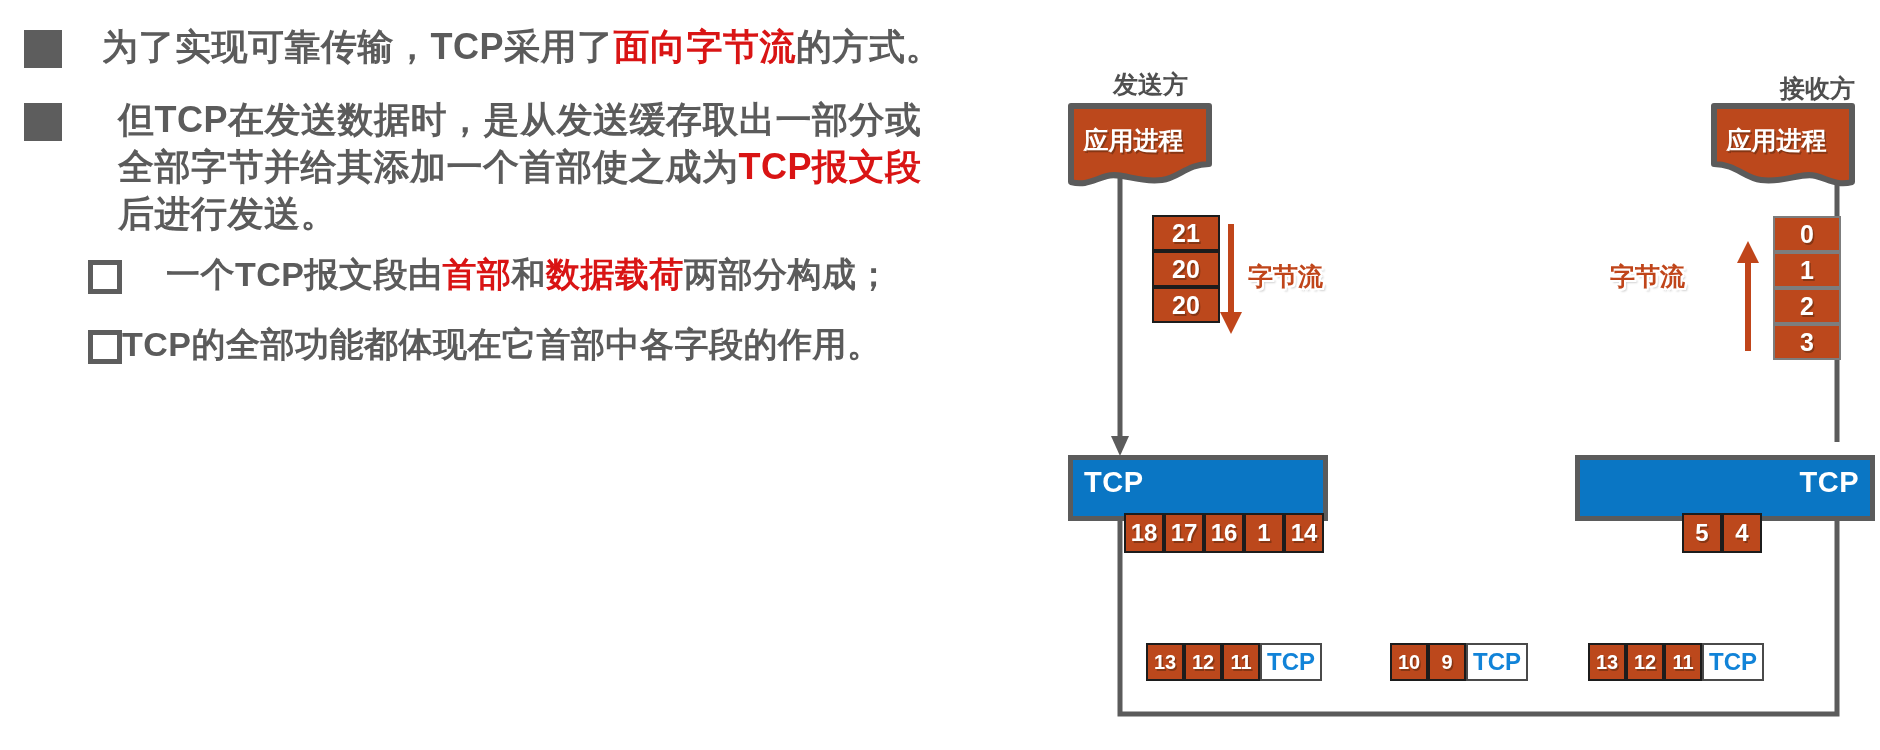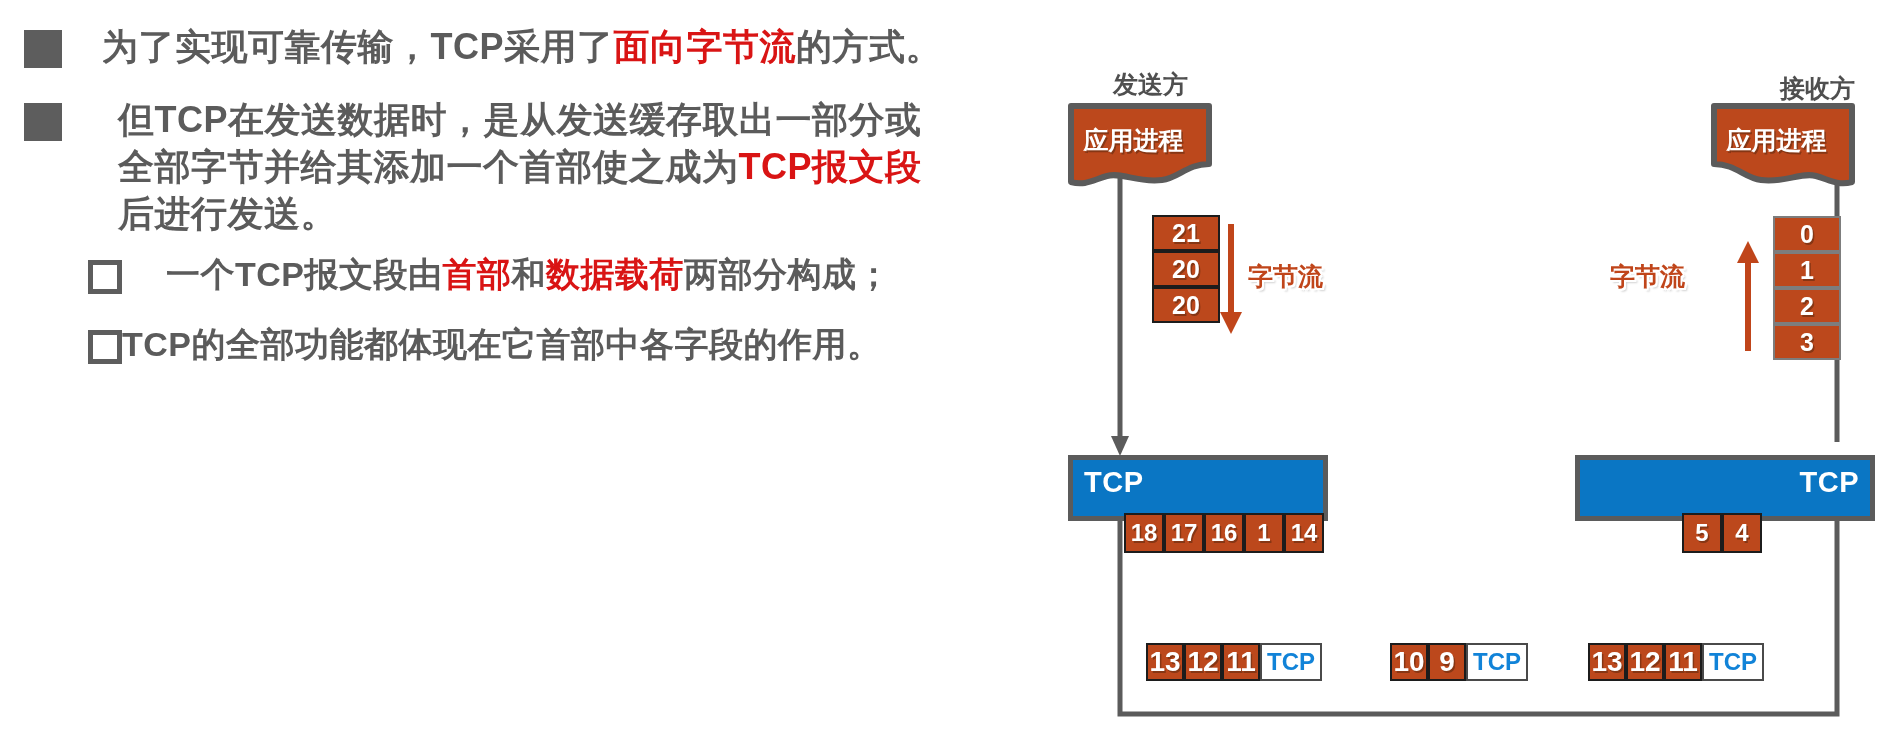--- a/index.html
+++ b/index.html
@@ -182,21 +182,21 @@
     position: absolute;
     display: flex;
     top: 643px;
   }
   .segment .byte {
     width: 38px; height: 38px;
     background: #bc481c;
     border: 2px solid #1c1c1c;
     box-sizing: border-box;
     color: #fff;
-    font-size: 28px;
+    font-size: 20px;
     font-weight: bold;
     display: flex; align-items: center; justify-content: center;
     text-shadow: 1.5px 1.5px 0 rgba(80,35,12,0.5);
   }
   .segment .hdr {
     width: 62px; height: 38px;
     background: #ffffff;
     border: 2px solid #4a4a4a;
     box-sizing: border-box;
     color: #1183d8;

